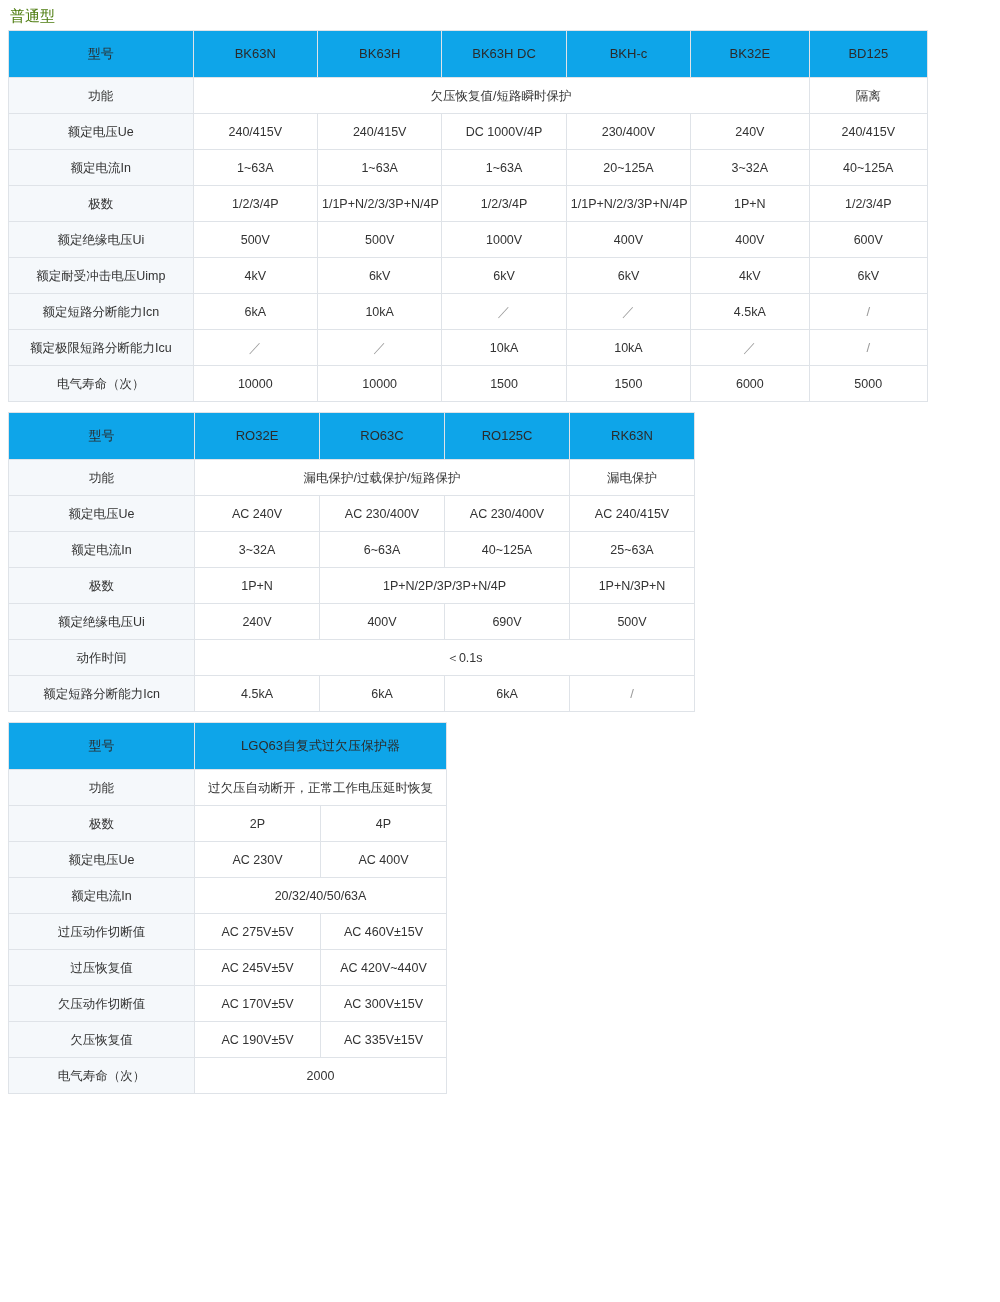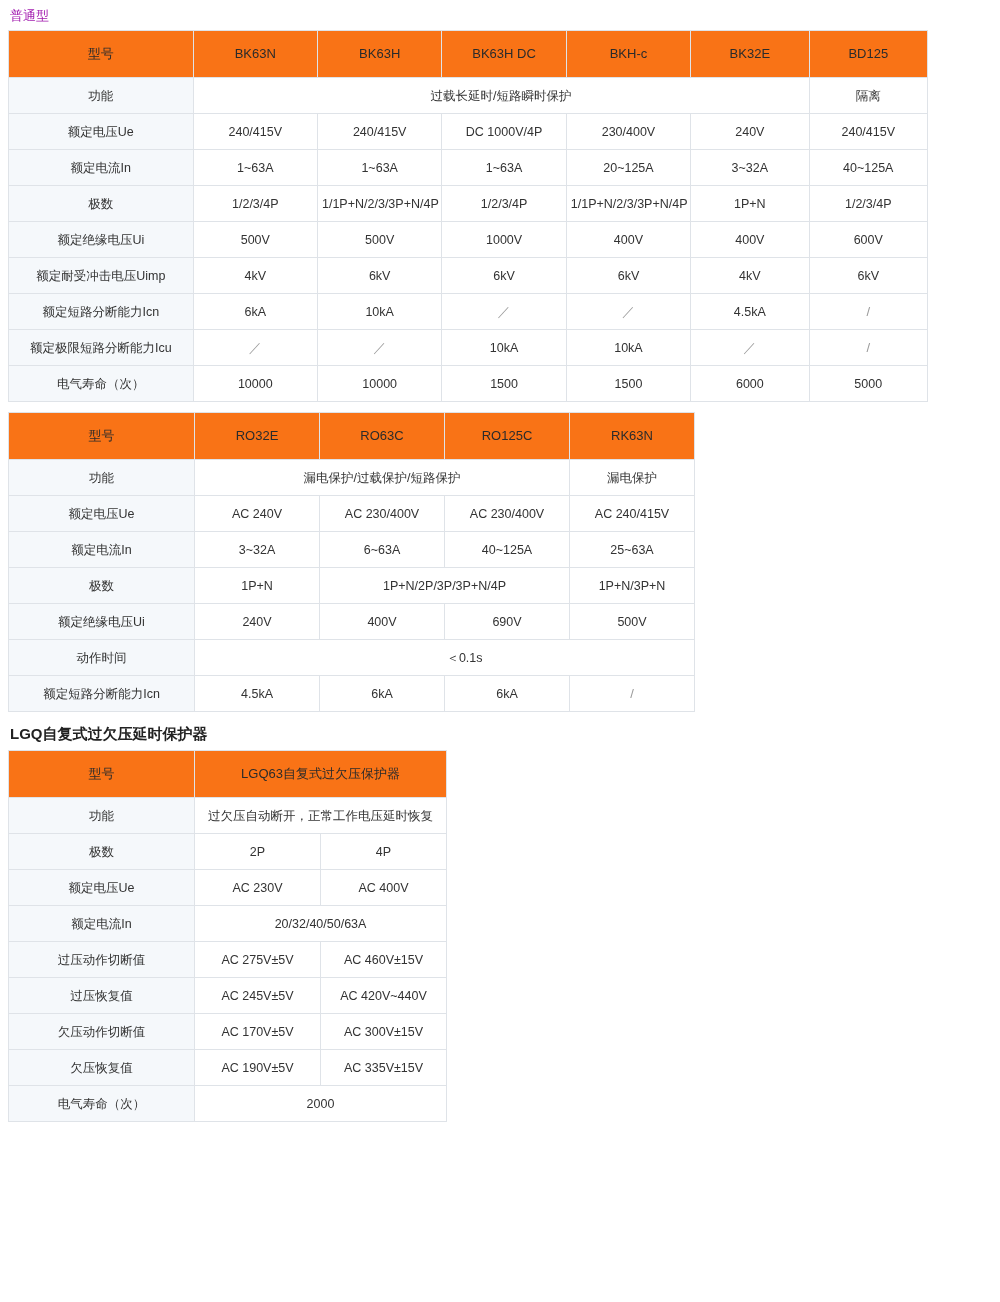--- a/index.html
+++ b/index.html
@@ -16,22 +16,22 @@
   }
   .page {
     padding: 6px 8px 10px 8px;
     box-sizing: border-box;
     width: 1000px;
   }
   .section {
     margin-bottom: 10px;
   }
   .section-title {
-    font-size: 13px;
-    color: #a21caf;
+    font-size: 15px;
+    color: #4d7c0f;
     line-height: 20px;
     margin: 0 0 4px 2px;
   }
   .section-title.big {
     font-size: 15px;
     font-weight: bold;
     color: #222222;
     line-height: 24px;
     margin-top: 8px;
   }
@@ -47,21 +47,21 @@
     border: 1px solid #dfe3e8;
     text-align: center;
     vertical-align: middle;
     font-weight: normal;
     font-size: 12.5px;
     color: #333333;
     padding: 6px 4px;
     line-height: 18px;
   }
   thead th {
-    background: #f97316;
+    background: #0ea5e9;
     height: 34px;
     font-size: 13px;
     color: #2b2b2b;
   }
   tbody td.rowhead {
     background: #f5f8fb;
     font-size: 12.5px;
     color: #333333;
   }
   tbody tr { height: 36px; }
@@ -94,21 +94,21 @@
           <th>BK63H</th>
           <th>BK63H DC</th>
           <th>BKH-c</th>
           <th>BK32E</th>
           <th>BD125</th>
         </tr>
       </thead>
       <tbody>
         <tr>
           <td class="rowhead">功能</td>
-          <td colspan="5">过载长延时/短路瞬时保护</td>
+          <td colspan="5">欠压恢复值/短路瞬时保护</td>
           <td>隔离</td>
         </tr>
         <tr>
           <td class="rowhead">额定电压Ue</td>
           <td>240/415V</td>
           <td>240/415V</td>
           <td>DC 1000V/4P</td>
           <td>230/400V</td>
           <td>240V</td>
           <td>240/415V</td>
@@ -240,21 +240,20 @@
           <td>4.5kA</td>
           <td>6kA</td>
           <td>6kA</td>
           <td class="slash">/</td>
         </tr>
       </tbody>
     </table>
   </div>
 
   <div class="section">
-    <div class="section-title big">LGQ自复式过欠压延时保护器</div>
     <table class="t3">
       <colgroup>
         <col style="width:186px">
         <col style="width:126px">
         <col style="width:126px">
       </colgroup>
       <thead>
         <tr>
           <th>型号</th>
           <th colspan="2">LGQ63自复式过欠压保护器</th>

